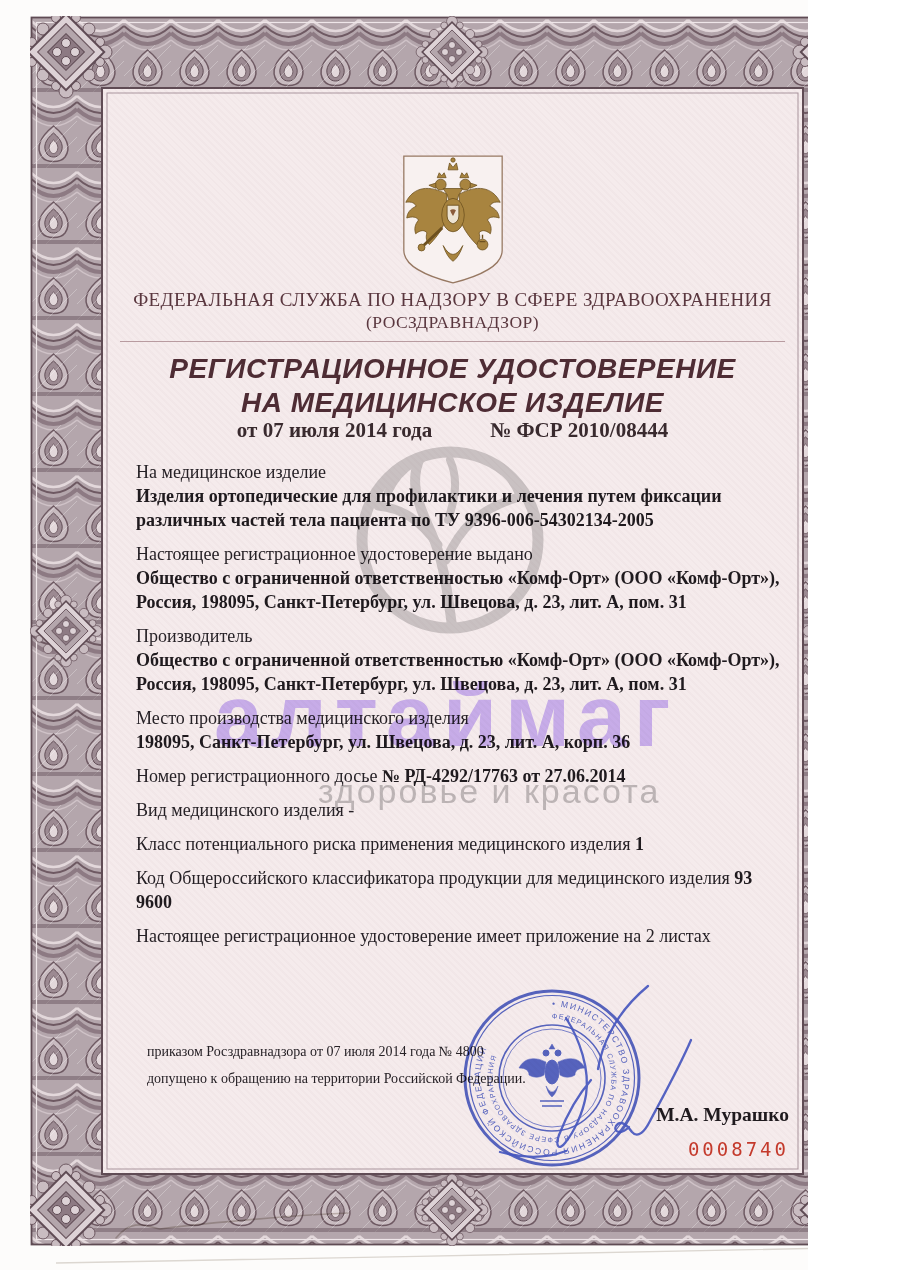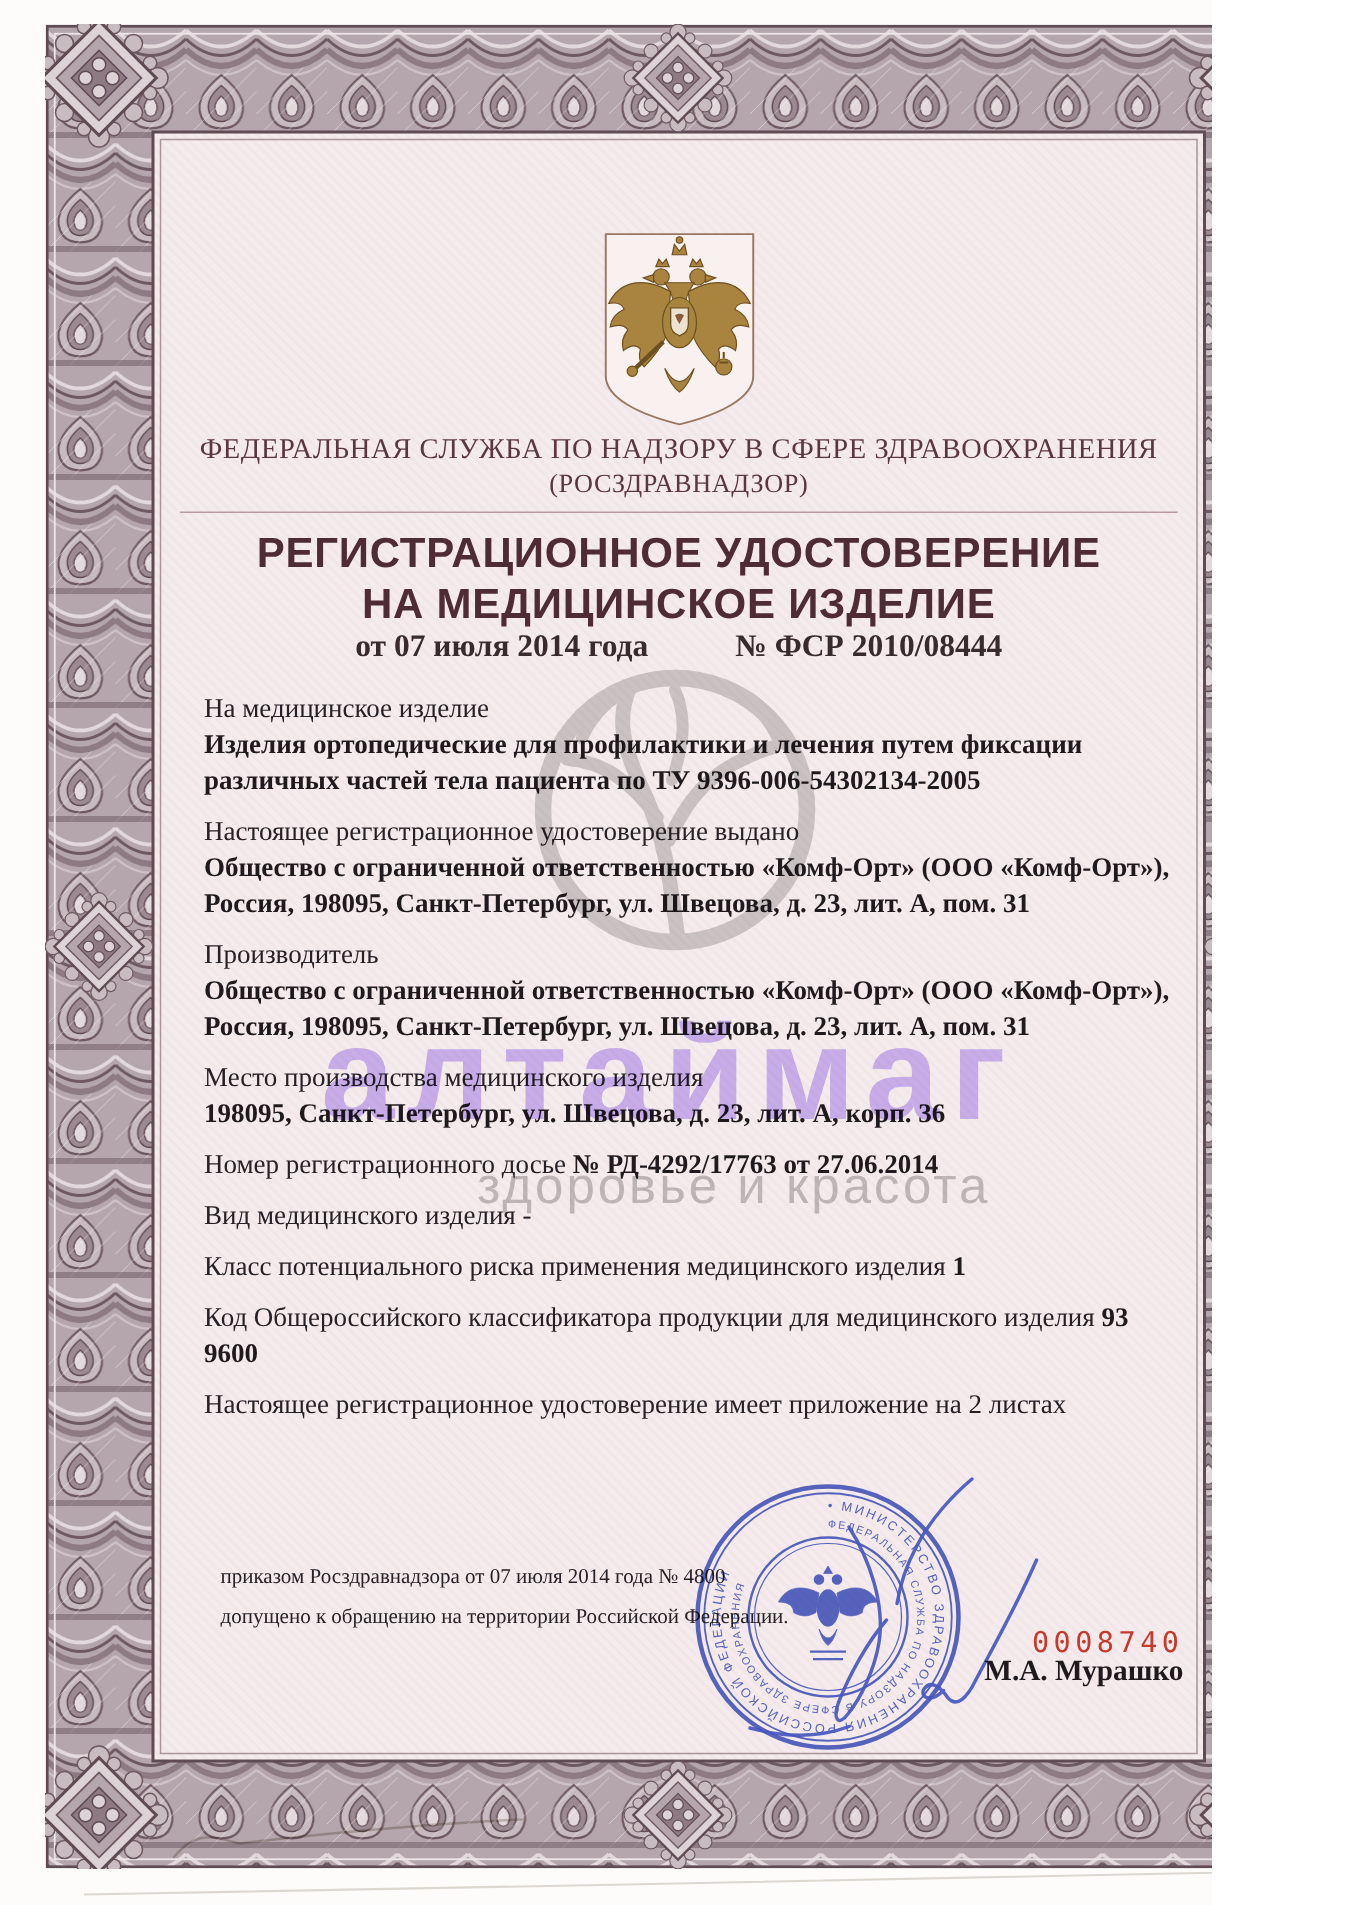--- a/index.html
+++ b/index.html
@@ -8,34 +8,34 @@
   .frame-svg{position:absolute;left:30px;top:16px;z-index:1;}
   .content{position:absolute;left:102px;top:88px;width:701px;height:1086px;z-index:2;
            background-image:repeating-linear-gradient(45deg, rgba(150,110,120,0.035) 0 2px, rgba(255,255,255,0) 2px 5px);}
   .emblem{position:absolute;left:292px;top:60px;width:118px;height:142px;}
   .agency{position:absolute;left:0;top:200px;width:100%;text-align:center;
           color:#5a373f;font-size:19px;line-height:23px;letter-spacing:0.4px;}
   .agency .l2{font-size:17.5px;}
   .rule{position:absolute;left:18px;right:18px;top:253px;height:0;border-top:1px solid #b89ba0;}
   .doc-title{position:absolute;left:0;top:264px;width:100%;text-align:center;
              font-family:"Liberation Sans", sans-serif;font-weight:bold;
-             color:#4e2c34;font-size:28px;line-height:34px;letter-spacing:0.5px;}
+             color:#4e2c34;font-size:28px;line-height:34px;letter-spacing:0.5px;font-style:italic;}
   .date-row{position:absolute;left:0;top:330px;width:100%;display:flex;justify-content:center;gap:58px;
             font-weight:bold;color:#392a2e;font-size:21px;align-items:center;}
   .fields{position:absolute;left:34px;top:372px;width:655px;color:#262126;font-size:18px;}
   .field{margin-bottom:10px;}
   .f-label{line-height:24px;}
   .f-value{line-height:24px;font-weight:bold;color:#1f1a1e;}
   .f-value:empty{display:none;}
   .field.inline .f-label,.field.inline .f-value{display:inline;}
   .order{position:absolute;left:34px;top:950px;width:640px;color:#262126;font-size:14px;line-height:27px;margin-left:11px;}
   .signer-title{position:absolute;left:34px;top:1013px;width:400px;font-weight:bold;color:#1f1a1e;
                 font-size:18px;line-height:24px;}
   .signer-name{position:absolute;right:14px;top:1016px;font-weight:bold;color:#1f1a1e;font-size:19.5px;}
-  .serial{position:absolute;right:14px;top:996px;font-family:"DejaVu Sans Mono", monospace;
+  .serial{position:absolute;right:14px;top:1050px;font-family:"DejaVu Sans Mono", monospace;
           color:#c43a2c;font-size:19px;letter-spacing:3px;}
   .overlay{position:absolute;left:0;top:0;z-index:3;pointer-events:none;mix-blend-mode:multiply;}
   .wm-brand{position:absolute;left:214px;top:672px;z-index:3;mix-blend-mode:multiply;
             font-family:"Liberation Sans", sans-serif;font-weight:bold;font-size:88px;
             letter-spacing:8px;color:#8b5cf6;opacity:0.42;line-height:88px;}
   .wm-tagline{position:absolute;left:318px;top:772px;z-index:3;mix-blend-mode:multiply;
               font-family:"Liberation Sans", sans-serif;font-size:34px;letter-spacing:2px;
               color:#8b8b8b;opacity:0.5;}
 </style>
 </head>

